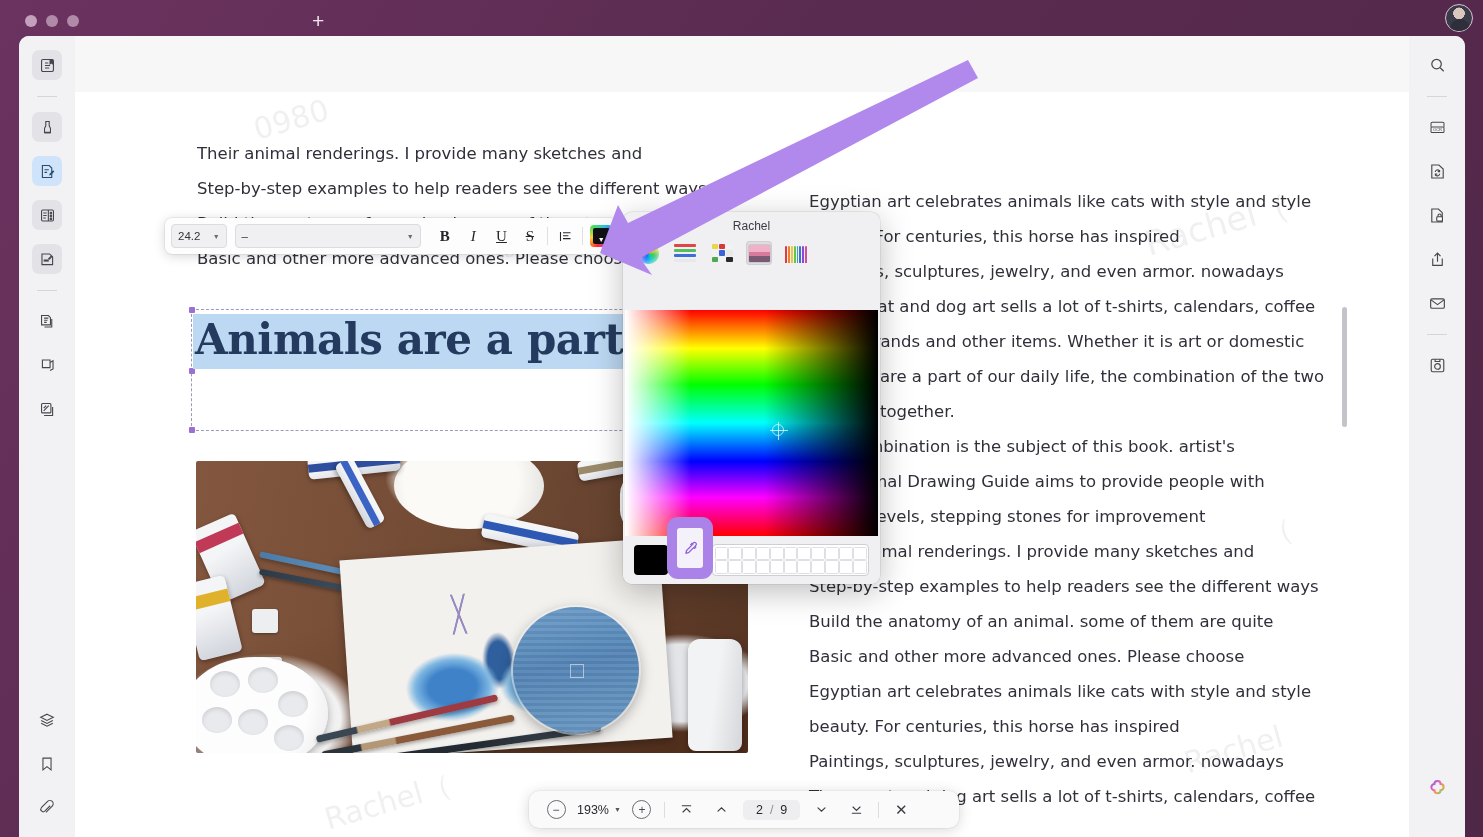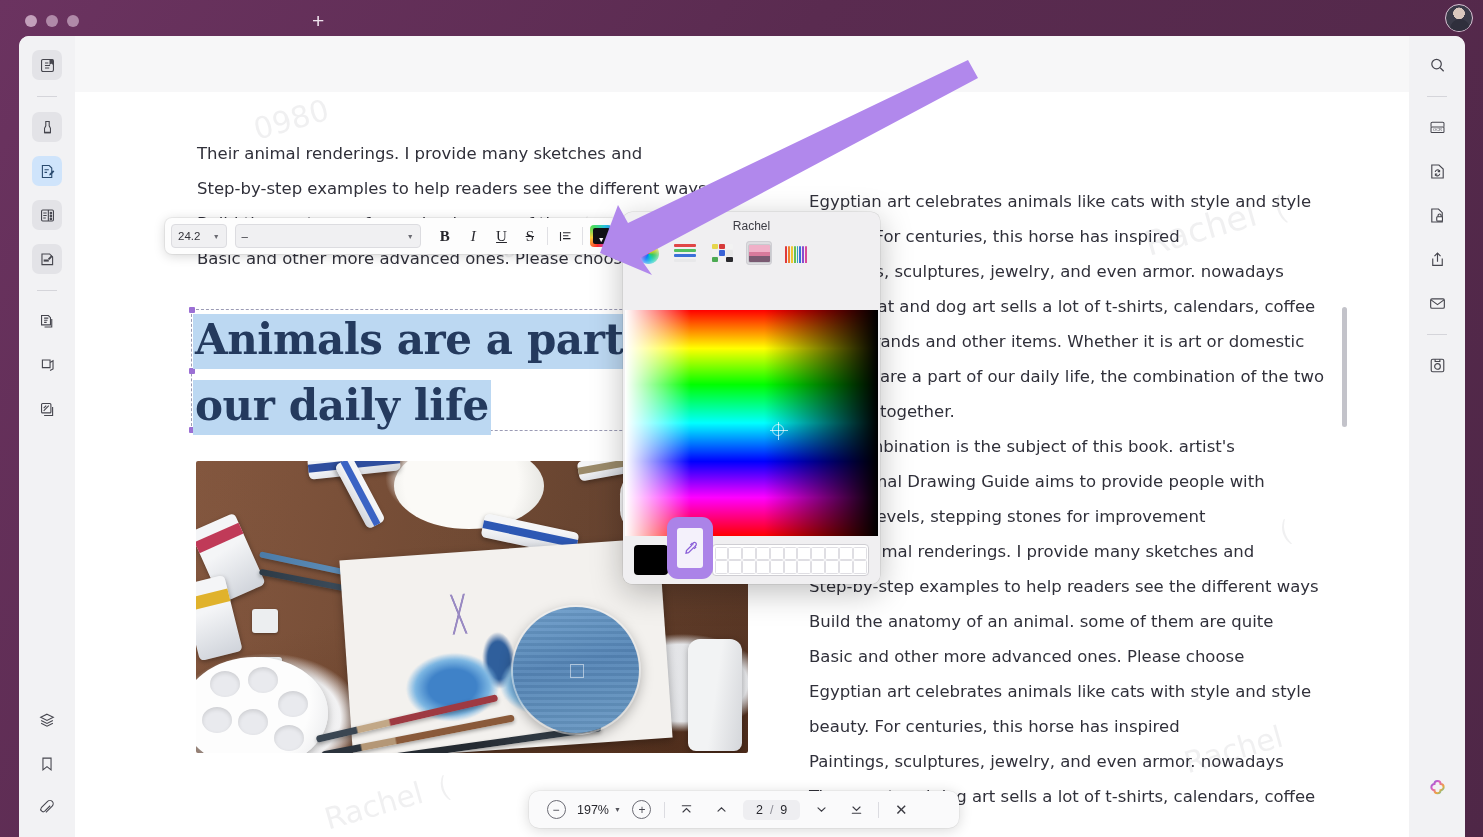--- a/index.html
+++ b/index.html
@@ -640,21 +640,20 @@
 
         <div class="sel-box">
           <span class="sel-handle" style="left:-3px;  top:-3px;"></span>
           <span class="sel-handle" style="right:-3px; top:-3px;"></span>
           <span class="sel-handle" style="left:-3px;  top:58px;"></span>
           <span class="sel-handle" style="right:-3px; top:58px;"></span>
           <span class="sel-handle" style="left:-3px;  bottom:-3px;"></span>
           <span class="sel-handle" style="right:-3px; bottom:-3px;"></span>
         </div>
         <div class="hl-line hl1">Animals are a part of</div>
-        <div class="hl-line hl2">our daily life</div>
 
         <div class="photo">
           <div class="plate"></div>
           <div class="glove"></div>
 
           <div class="tube" style="left:112px; top:-8px; width:92px; height:22px; transform:rotate(-6deg);">
             <div class="band" style="top:30%; background:#2f4e9e;"></div>
           </div>
           <div class="tube" style="left:128px; top:22px; width:72px; height:20px; transform:rotate(62deg);">
             <div class="band" style="top:28%; background:#3a63c4;"></div>
@@ -896,21 +895,21 @@
   </div>
 
   <svg class="arrow-svg" viewBox="0 0 1483 837">
     <path d="M968 60 L 978 78 L 640 258 L 652 275 L 600 253 L 618 205 L 628 223 Z" fill="#b188ec"></path>
   </svg>
 
   <div class="bottombar">
     <div class="bb-icon">
       <span class="bb-circ">−</span>
     </div>
-    <div class="zoomval">197%</div>
+    <div class="zoomval">193%</div>
     <span class="caret" style="font-size:7px;color:#55555c;">▼</span>
     <div class="bb-icon" style="margin-left:6px;">
       <span class="bb-circ">+</span>
     </div>
     <div class="bb-sep"></div>
     <div class="bb-icon">
       <svg width="15" height="15" viewBox="0 0 18 18" stroke="#3c3c44" stroke-width="1.4" fill="none" stroke-linecap="round">
         <path d="M4 4.5h10"></path>
           <path d="M4.8 12L9 8l4.2 4"></path>
       </svg>

